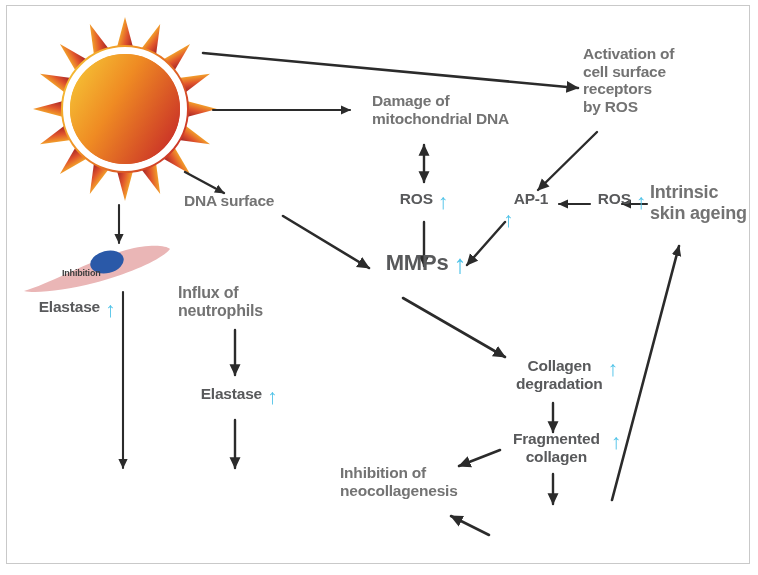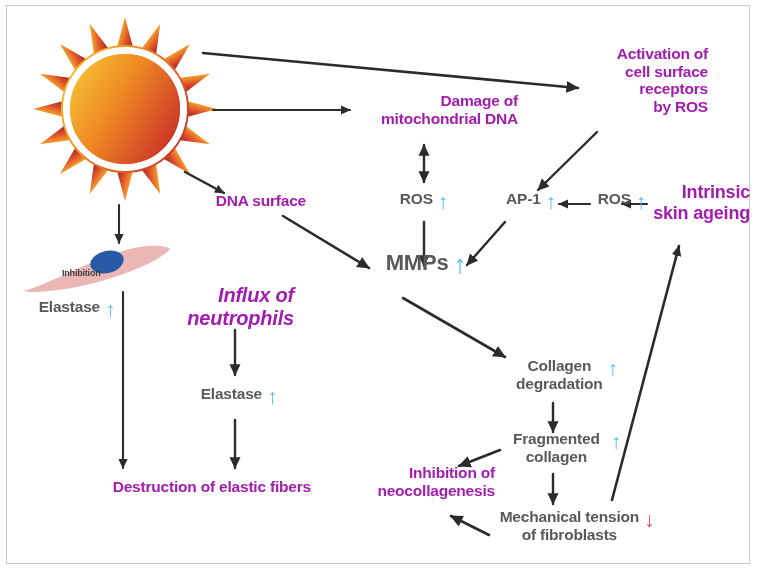--- a/index.html
+++ b/index.html
@@ -31,23 +31,23 @@
   svg.layer {
     position: absolute;
     left: 0;
     top: 0;
     width: 758px;
     height: 575px;
     pointer-events: none;
   }
   .node {
     position: absolute;
-    color: #a21caf;
+    color: #737373;
     font-weight: bold;
-    text-align: right;
+    text-align: left;
     line-height: 1.14;
     letter-spacing: -0.2px;
     white-space: pre-line;
   }
   .node-row {
     position: absolute;
     display: flex;
     justify-content: center;
     color: #58595b;
     font-weight: bold;
@@ -201,21 +201,21 @@
   <div class="node" style="left:372px; top:92px; width:146px; font-size:15.5px;">Damage of
 mitochondrial DNA</div>
 
   <div class="node" style="left:184px; top:192px; width:122px; font-size:15.5px;">DNA surface</div>
 
   <div class="node-row" style="left:393px; top:190px; width:62px; font-size:15.5px;">
     <span class="txt">ROS</span>
     <span class="updown" style="color:#4FC3E8; font-size:21px;">↑</span>
   </div>
 
-  <div class="node-row" style="left:498px; top:190px; width:66px; font-size:15.5px;">
+  <div class="node-row" style="left:498px; top:190px; width:66px; font-size:15.5px;flex-direction:column;">
     <span class="txt">AP-1</span>
     <span class="updown" style="color:#4FC3E8; font-size:21px;">↑</span>
   </div>
 
   <div class="node-row" style="left:591px; top:190px; width:62px; font-size:15.5px;">
     <span class="txt">ROS</span>
     <span class="updown" style="color:#4FC3E8; font-size:21px;">↑</span>
   </div>
 
   <div class="node" style="left:650px; top:182px; width:100px; font-size:18px;">Intrinsic
@@ -224,44 +224,38 @@
   <div class="node-row" style="left:372px; top:250px; width:108px; font-size:22px;">
     <span class="txt">MMPs</span>
     <span class="updown" style="color:#4FC3E8; font-size:26px;">↑</span>
   </div>
 
   <div class="node-row" style="left:24px; top:298px; width:106px; font-size:15.5px;">
     <span class="txt">Elastase</span>
     <span class="updown" style="color:#4FC3E8; font-size:21px;">↑</span>
   </div>
 
-  <div class="node" style="left:178px; top:284px; width:116px; font-size:20px;font-style:italic;">Influx of
+  <div class="node" style="left:178px; top:284px; width:116px; font-size:16px;">Influx of
 neutrophils</div>
 
   <div class="node-row" style="left:186px; top:385px; width:106px; font-size:15.5px;">
     <span class="txt">Elastase</span>
     <span class="updown" style="color:#4FC3E8; font-size:21px;">↑</span>
   </div>
 
-  <div class="node" style="left:49px; top:478px; width:262px; font-size:15.5px;">Destruction of elastic fibers</div>
 
   <div class="node-row" style="left:504px; top:357px; width:126px; font-size:15.5px;">
     <span class="txt">Collagen
 degradation</span>
     <span class="updown" style="color:#4FC3E8; font-size:21px;">↑</span>
   </div>
 
   <div class="node-row" style="left:504px; top:430px; width:126px; font-size:15.5px;gap:6px;">
     <span class="txt">Fragmented
 collagen</span>
     <span class="updown" style="color:#4FC3E8; font-size:21px;">↑</span>
   </div>
 
   <div class="node" style="left:340px; top:464px; width:155px; font-size:15.5px;">Inhibition of
 neocollagenesis</div>
 
-  <div class="node-row" style="left:488px; top:508px; width:178px; font-size:15.5px;">
-    <span class="txt">Mechanical tension
-of fibroblasts</span>
-    <span class="updown" style="color:#E8524A; font-size:21px;">↓</span>
-  </div>
 
 </div>
 
 </body></html>

